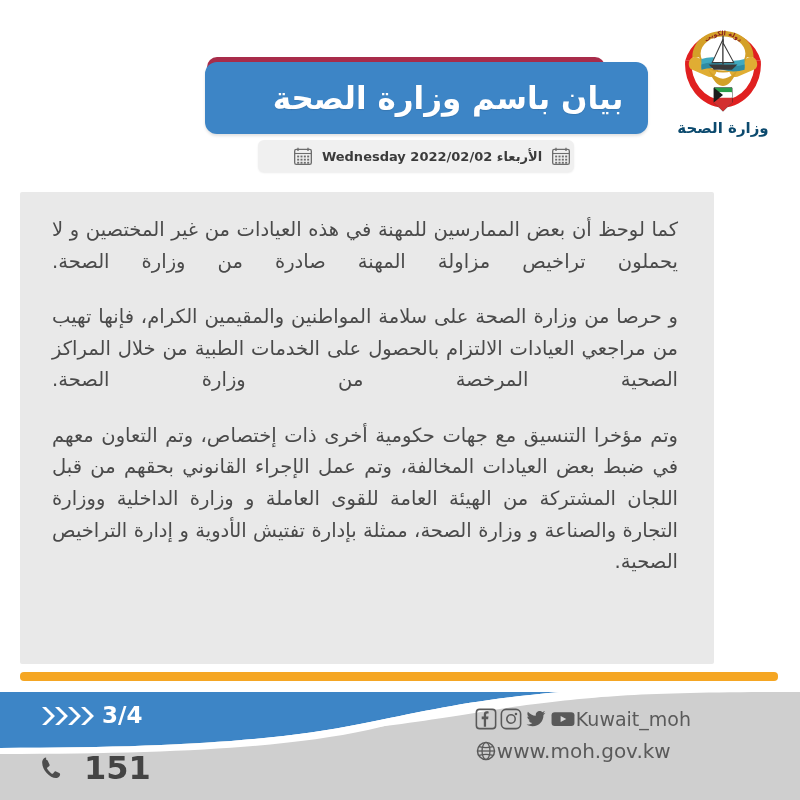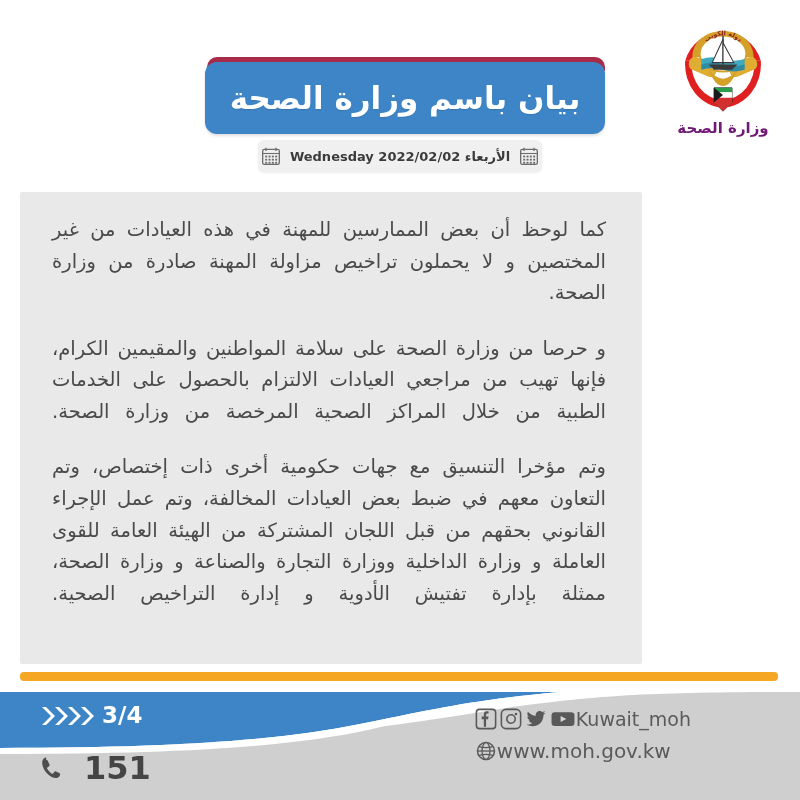--- a/index.html
+++ b/index.html
@@ -47,20 +47,21 @@
     left: 205px;
     top: 62px;
     width: 400px;
     height: 72px;
     background: #3d85c6;
     border-radius: 12px;
     box-shadow: 0 2px 3px rgba(0,0,0,0.12);
     display: flex;
     align-items: center;
     justify-content: center;
+    padding-left: 43px;
   }
 
   .title-banner .title-text {
     color: #ffffff;
     font-size: 31px;
     font-weight: bold;
     letter-spacing: 0px;
     line-height: 1;
     white-space: nowrap;
     text-shadow: 0 1px 1px rgba(0,0,0,0.10);
@@ -72,20 +73,21 @@
     top: 140px;
     width: 284px;
     height: 32px;
     background: #f0f0f0;
     border-radius: 6px;
     display: flex;
     align-items: center;
     justify-content: center;
     gap: 9px;
     box-shadow: 0 1px 2px rgba(0,0,0,0.08);
+    padding-left: 32px;
   }
   .date-chip .date-text {
     font-size: 13px;
     font-weight: bold;
     color: #3b3b3b;
     white-space: nowrap;
   }
 
   .cal-icon {
     width: 20px;
@@ -105,30 +107,30 @@
   .logo-emblem {
     width: 108px;
     height: 108px;
     display: block;
     margin: 0 auto;
   }
   .logo-caption {
     margin-top: -2px;
     font-size: 15px;
     font-weight: bold;
-    color: #701a75;
+    color: #0c4a6e;
     line-height: 1.1;
   }
 
   
   .content-panel {
     position: absolute;
     left: 20px;
     top: 192px;
-    width: 622px;
+    width: 694px;
     height: 472px;
     background: #e9e9e9;
     border-radius: 2px;
     box-sizing: border-box;
     padding: 22px 36px 10px 32px;
   }
 
   .content-panel p {
     margin: 0 0 24px 0;
     font-size: 19.5px;

